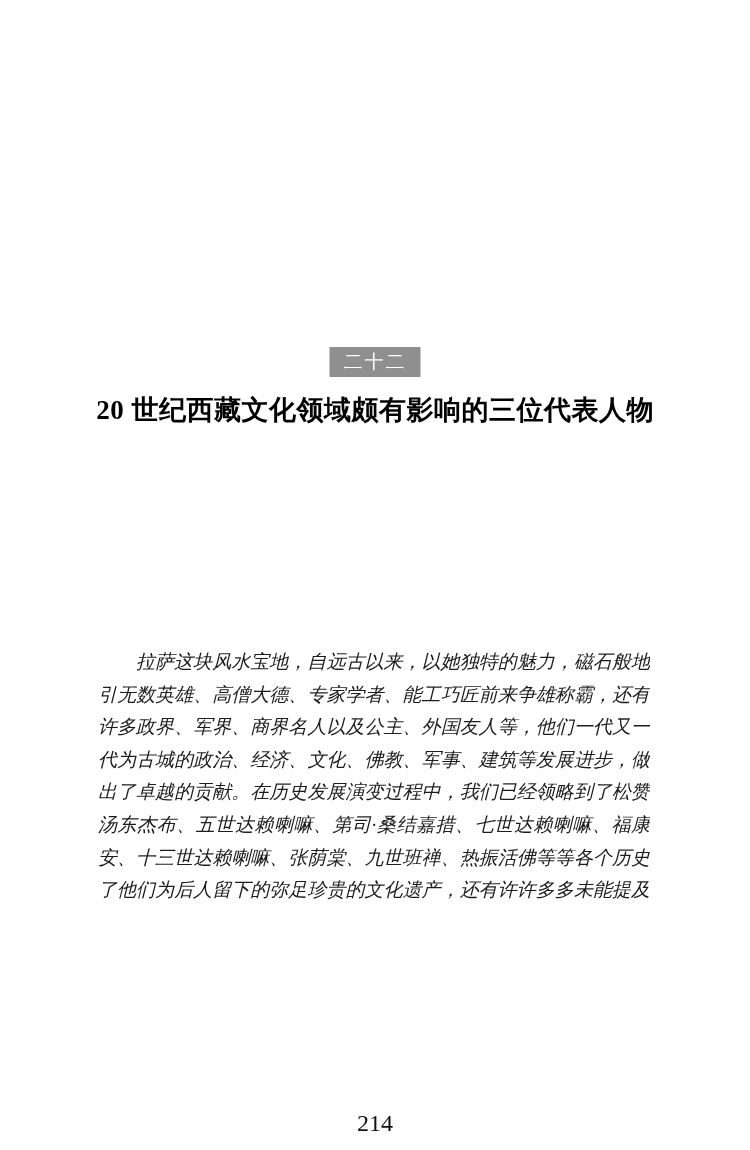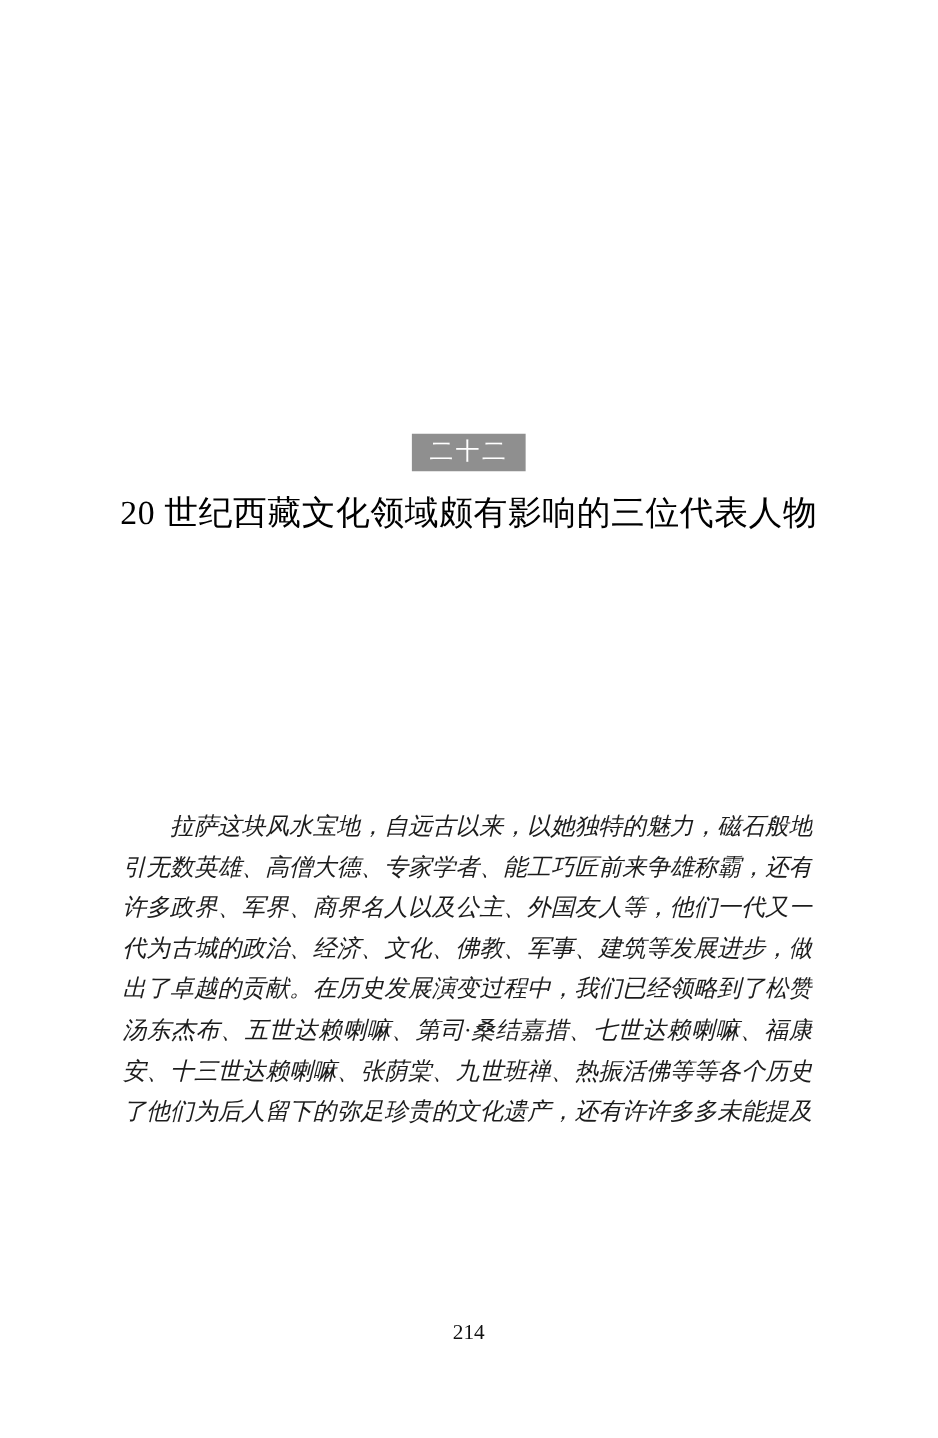--- a/index.html
+++ b/index.html
@@ -32,21 +32,21 @@
   }
   .chapter-title {
     position: absolute;
     top: 392px;
     left: 0;
     width: 750px;
     margin: 0;
     text-align: center;
     font-size: 27px;
     line-height: 36px;
-    font-weight: normal;
+    font-weight: bold;
     color: #000000;
     letter-spacing: 0.5px;
     white-space: nowrap;
   }
   .body-paragraph {
     position: absolute;
     top: 646px;
     left: 98px;
     width: 552px;
     font-size: 19px;
@@ -59,25 +59,25 @@
     text-align-last: justify;
     white-space: nowrap;
     overflow: hidden;
     font-style: italic;
   }
   .body-line.indent {
     padding-left: 38px;
   }
   .page-number {
     position: absolute;
-    top: 1054px;
+    top: 1111px;
     left: 0;
     width: 750px;
     text-align: center;
-    font-size: 17px;
+    font-size: 24px;
     line-height: 24px;
     color: #111111;
   }
 </style>
 </head>
 <body>
 
 <div class="page">
 
   <div class="chapter-badge">二十二</div>

